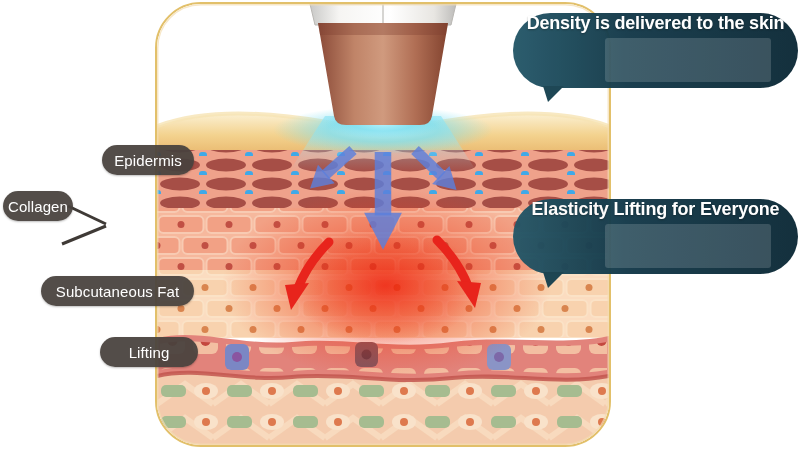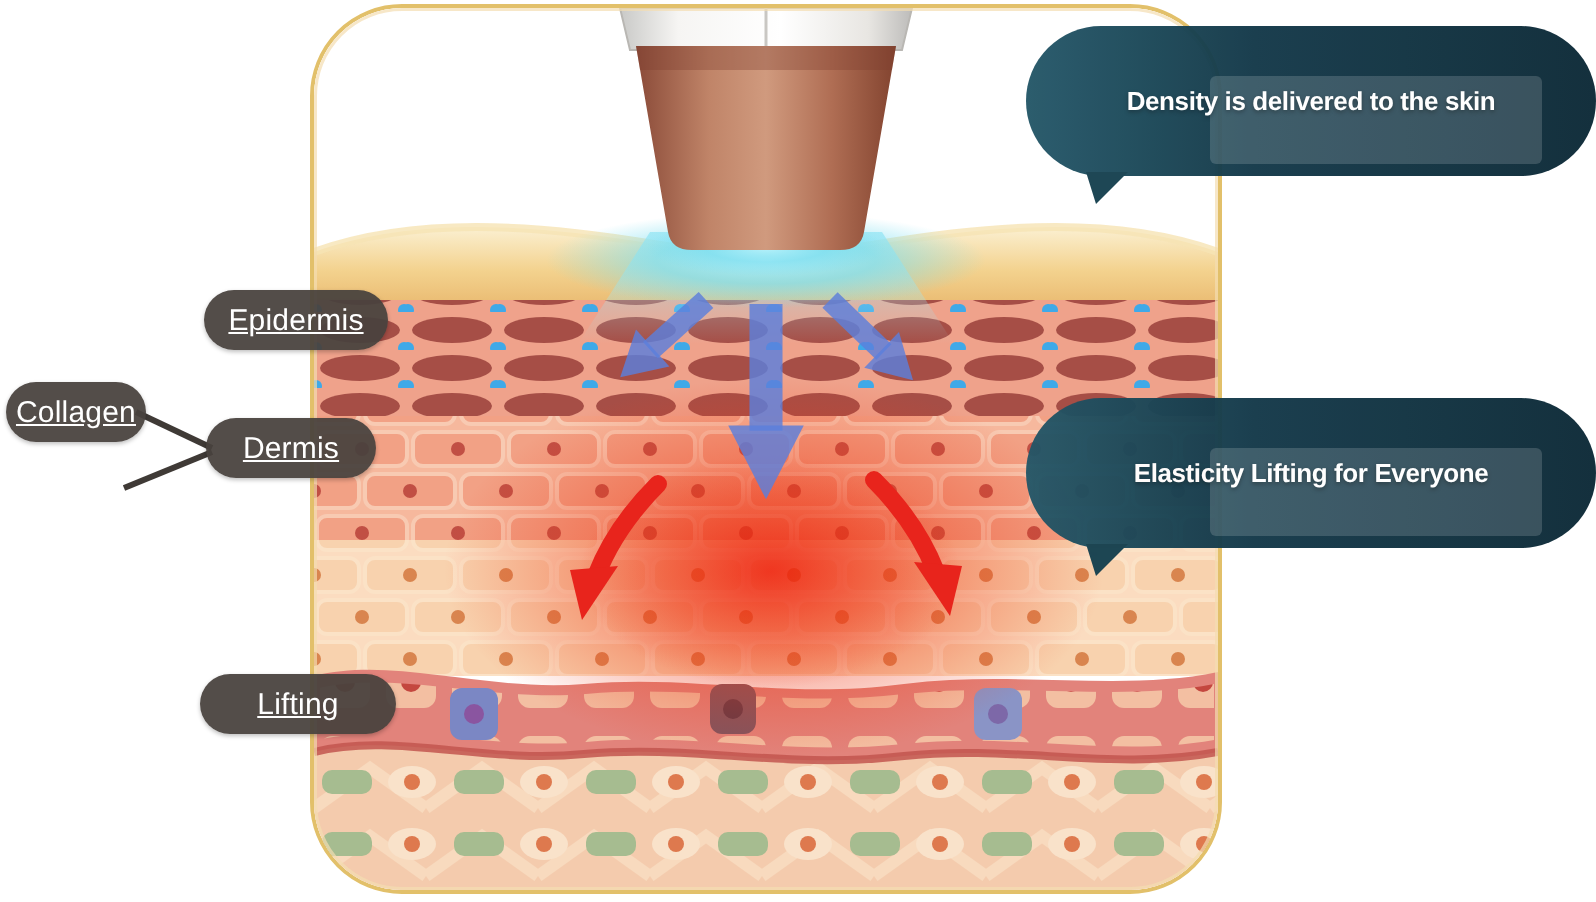--- a/index.html
+++ b/index.html
@@ -14,37 +14,36 @@
     box-sizing:content-box;
   }
   .illus svg{display:block;}
   
   .pill{
     position:absolute;height:30px;box-sizing:border-box;
     background:rgba(72,66,62,0.94);color:#fff;border-radius:16px;
     display:flex;align-items:center;justify-content:center;
     font-size:15px;letter-spacing:0.1px;white-space:nowrap;
     box-shadow:0 1px 2px rgba(0,0,0,0.25);
-    text-decoration:underline;
   }
   .pill-epidermis{left:102px;top:145px;width:92px;}
   .pill-collagen{left:3px;top:191px;width:70px;text-align:center;}
   .pill-elastin{left:5px;top:229px;width:62px;}
   .pill-dermis{left:103px;top:209px;width:85px;}
   .pill-subq{left:41px;top:276px;width:153px;}
   .pill-fascia{left:100px;top:337px;width:98px;}
   .connectors{position:absolute;left:0;top:0;pointer-events:none;}
   
   .bubble{
     position:absolute;left:513px;width:285px;height:75px;
     background:linear-gradient(90deg,#26596a 0%,#17425366 18%,#0d2e3e 55%,#0b2836 100%),linear-gradient(90deg,#215263,#0c2a38);
     background:linear-gradient(90deg,#245768,#123848 40%,#0b2836 100%);
     border-radius:38px;color:#fff;opacity:0.96;
-    display:flex;align-items:center;justify-content:center;
-    font-size:13px;font-weight:700;letter-spacing:-0.2px;
+    display:flex;align-items:flex-start;justify-content:center;
+    font-size:18px;font-weight:700;letter-spacing:-0.2px;
     text-shadow:0 1px 2px rgba(0,0,0,0.35);
   }
   .bubble .glass{
     position:absolute;left:92px;top:25px;width:166px;height:44px;
     background:rgba(255,255,255,0.16);border-radius:3px;pointer-events:none;
   }
   .bubble .tail{
     position:absolute;left:30px;bottom:-14px;width:0;height:0;
     border-top:16px solid #15404f;border-left:5px solid transparent;
     border-right:16px solid transparent;
@@ -212,22 +211,22 @@
     <line x1="68" y1="206" x2="106" y2="224" stroke="#3f3a36" stroke-width="3"></line>
     <line x1="62" y1="244" x2="106" y2="226" stroke="#3f3a36" stroke-width="3"></line>
   </svg>
 
   <div class="pill pill-epidermis">
     <span>Epidermis</span>
   </div>
   <div class="pill pill-collagen">
     <span>Collagen</span>
   </div>
-  <div class="pill pill-dermis">
-    <span>Dermis</span>
+  <div class="pill pill-subq">
+    <span>Subcutaneous Fat</span>
   </div>
   <div class="pill pill-fascia">
     <span>Lifting</span>
   </div>
 
   <div class="bubble bubble-density">
     <div class="glass"></div>
     <span class="txt">Density is delivered to the skin</span>
     <div class="tail"></div>
   </div>

